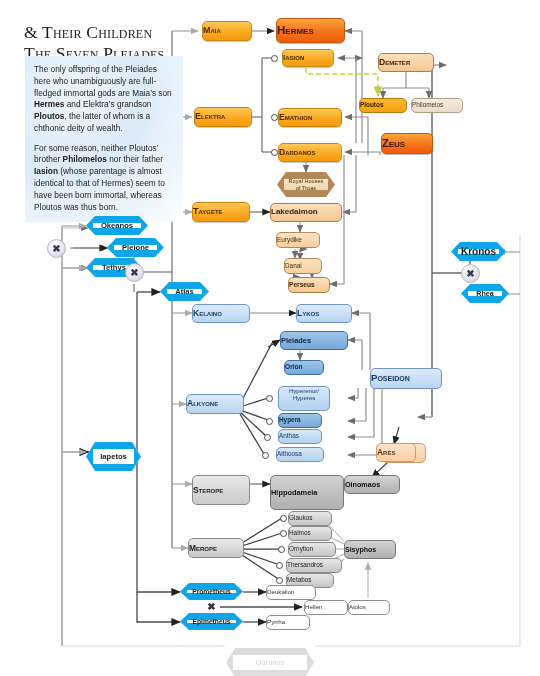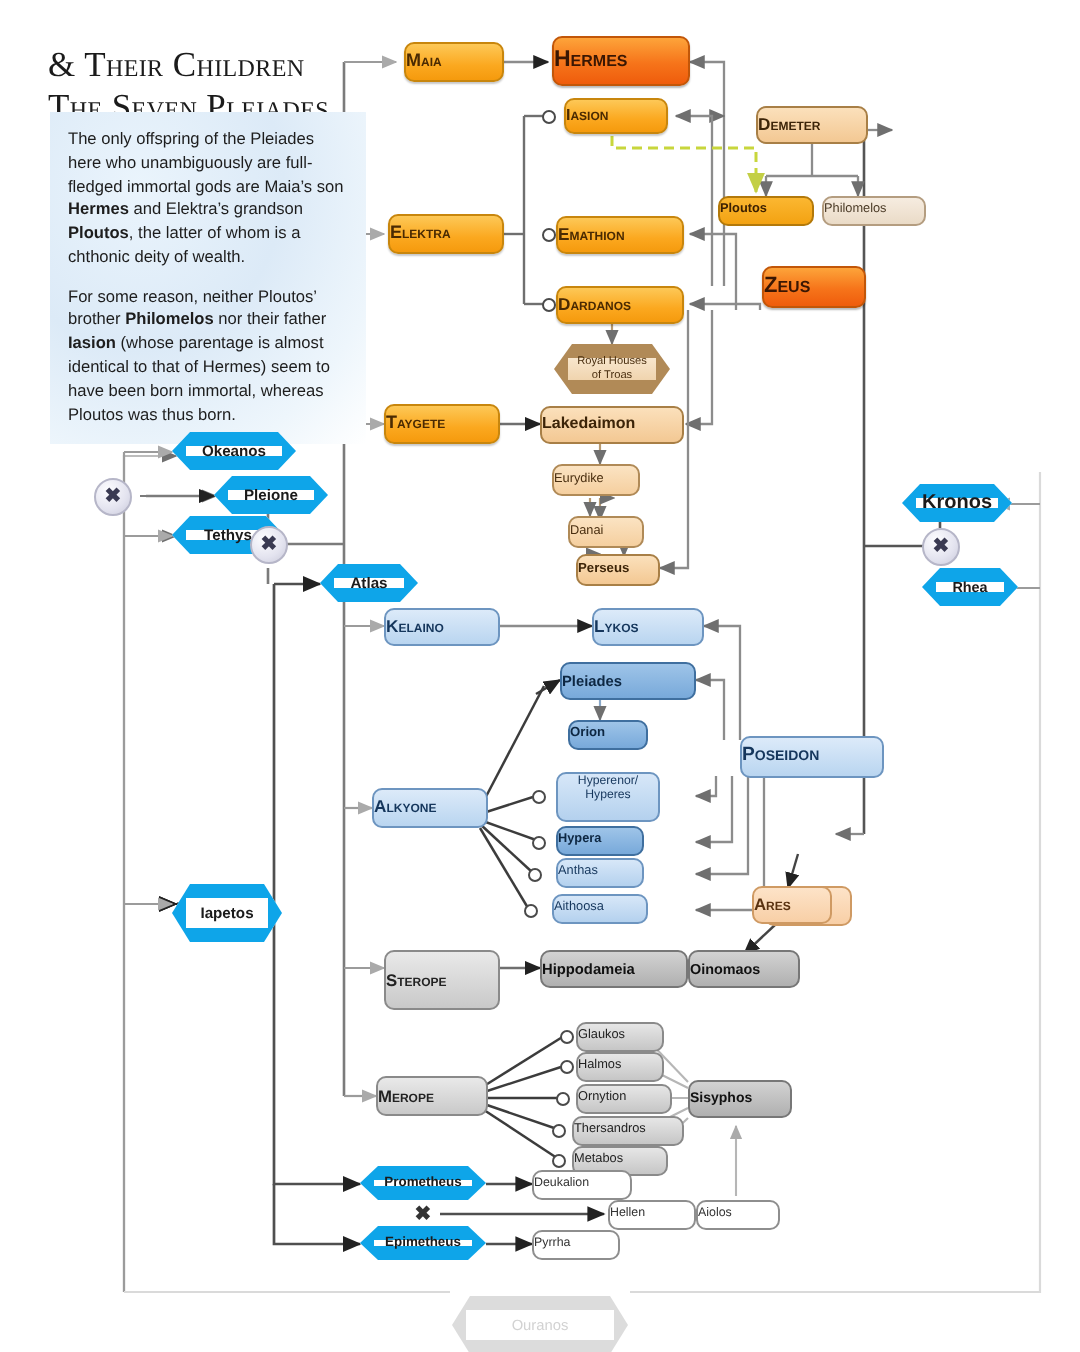--- a/index.html
+++ b/index.html
@@ -545,21 +545,21 @@
     </div>
 
   <div class="node v-peach" style="left:382px;top:407px;width:44px;height:20px;font-size:9px;margin-top:36px;">
     <span>Hera</span>
     </div>
 
   <div class="node v-peach" style="left:376px;top:443px;width:40px;height:19px;font-size:8.4px;">
     <span>Ares</span>
     </div>
 
-  <div class="node v-graydk" style="left:270px;top:475px;width:74px;height:19px;font-size:7.4px;">
+  <div class="node v-graydk" style="left:270px;top:475px;width:74px;height:35px;font-size:7.4px;">
     <span>Hippodameia</span>
     </div>
 
   <div class="node v-graydk" style="left:344px;top:475px;width:56px;height:19px;font-size:7.2px;">
     <span>Oinomaos</span>
     </div>
 
   <div class="jdot" style="left:280px;top:515px;"></div>
   <div class="node v-gray-s" style="left:288px;top:511px;width:44px;height:15px;font-size:6.4px;">
     <span>Glaukos</span>

